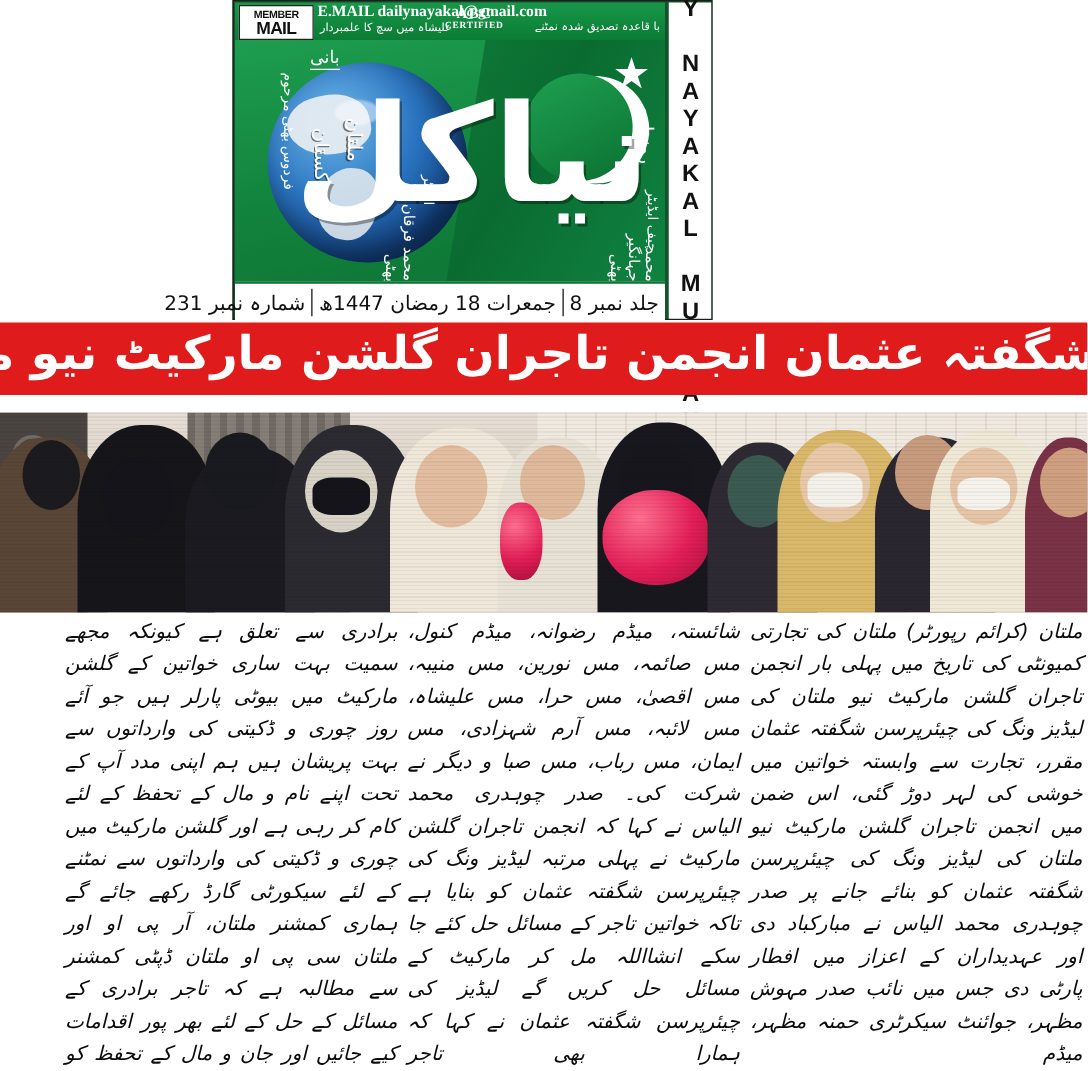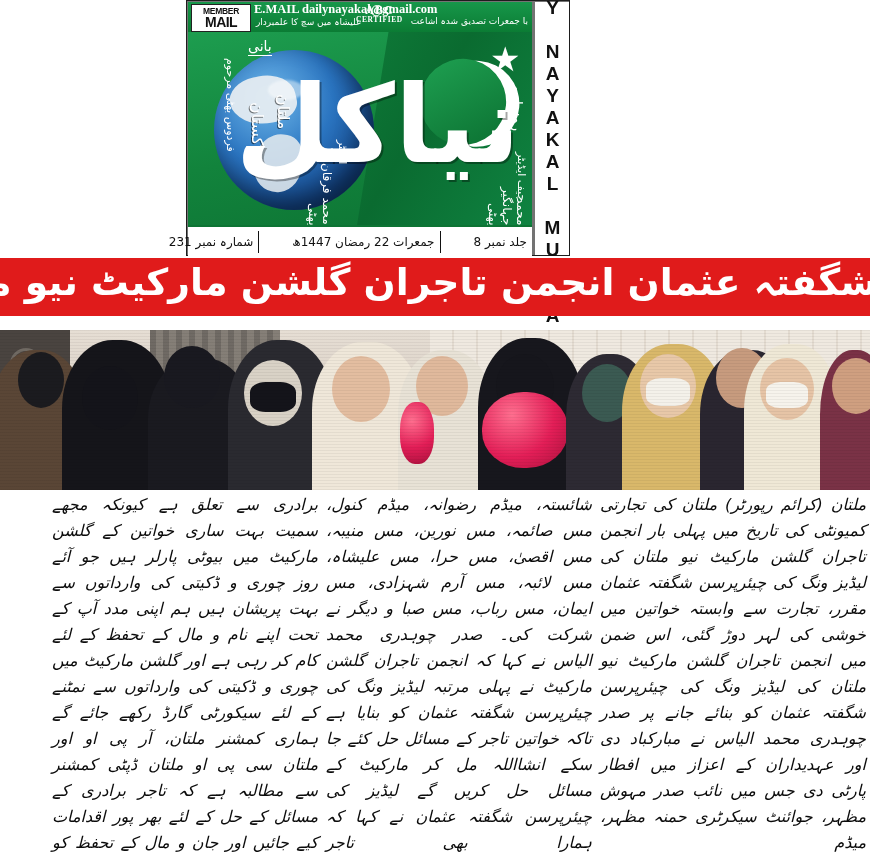--- a/index.html
+++ b/index.html
@@ -1,20 +1,20 @@
 <!DOCTYPE html>
 <html><head>
 <meta charset="utf-8">
 <style>
   html,body{margin:0;padding:0;background:#ffffff;}
   body{width:870px;height:857px;font-family:"Liberation Serif",serif;overflow:hidden;position:relative;}
 
   
   .masthead{position:absolute;left:0;top:0;width:870px;height:256px;background:#ffffff;}
-  .mast-box{position:absolute;left:186px;top:0;width:384px;height:256px;background:#737373;border:1px solid #1d1d1d;box-sizing:border-box;}
+  .mast-box{position:absolute;left:186px;top:0;width:384px;height:256px;background:#14532d;border:1px solid #1d1d1d;box-sizing:border-box;}
 
   
   .mast-topbar{position:absolute;left:1px;top:1px;width:344px;height:30px;background:#0f8a3c;
     background:linear-gradient(180deg,#17974a 0%,#0b7c34 100%);}
   .cpne-badge{position:absolute;left:3px;top:2px;width:58px;height:26px;background:#ffffff;border:1px solid #222;
     display:flex;flex-direction:column;align-items:center;justify-content:center;line-height:1;}
   .cpne-member{font-family:"Liberation Sans",sans-serif;font-weight:bold;font-size:8.5px;letter-spacing:-0.3px;color:#111;}
   .cpne-main{font-family:"Liberation Sans",sans-serif;font-weight:bold;font-size:14px;letter-spacing:-0.6px;color:#111;margin-top:-1px;}
   .mast-email{position:absolute;left:66px;top:0px;font-family:"Liberation Serif",serif;font-weight:bold;font-size:12.5px;color:#ffffff;white-space:nowrap;}
   .abc-wrap{position:absolute;left:168px;top:2px;text-align:center;line-height:1;}
@@ -63,22 +63,22 @@
   .mast-ed-name{position:absolute;right:4px;top:150px;font-family:"DejaVu Sans",sans-serif;font-size:12px;color:#ffffff;
     direction:rtl;writing-mode:vertical-rl;}
   .mast-ed2-label{position:absolute;left:148px;top:108px;font-family:"DejaVu Sans",sans-serif;font-size:11px;color:#ffffff;
     direction:rtl;writing-mode:vertical-rl;}
   .mast-ed2-name{position:absolute;left:118px;top:130px;font-family:"DejaVu Sans",sans-serif;font-size:12px;color:#ffffff;
     direction:rtl;writing-mode:vertical-rl;}
 
   
   .mast-datebar{position:absolute;left:1px;top:224px;width:344px;height:30px;background:#ffffff;
     border-top:2px solid #0d7434;display:flex;flex-direction:row-reverse;align-items:center;}
-  .date-cell{font-family:"DejaVu Sans",sans-serif;font-size:12px;color:#111;direction:rtl;white-space:nowrap;
-    padding:0 5px;height:22px;display:flex;align-items:center;margin-left:28px;}
+  .date-cell{font-family:"DejaVu Sans",sans-serif;font-size:16px;color:#111;direction:rtl;white-space:nowrap;
+    padding:0 5px;height:22px;display:flex;align-items:center;}
   .date-cell + .date-cell{border-right:1px solid #111;}
 
   
   .mast-vert{position:absolute;left:348px;top:1px;width:34px;height:253px;background:#ffffff;
     display:flex;align-items:center;justify-content:center;}
   .mast-vert span{font-family:"Liberation Sans",sans-serif;font-weight:bold;font-size:19px;letter-spacing:1px;color:#111;
     writing-mode:vertical-rl;text-orientation:upright;white-space:nowrap;}
 
   
   .headline{position:absolute;left:0;top:258px;width:870px;height:58px;background:#e01b1b;overflow:hidden;}
@@ -120,21 +120,21 @@
       <div class="cpne-badge">
         <div class="cpne-member">MEMBER</div>
         <div class="cpne-main">MAIL</div>
       </div>
       <div class="mast-email">E.MAIL dailynayakal@gmail.com</div>
       <div class="urdu-sm mast-urdu-left">علیشاہ میں سچ کا علمبردار</div>
       <div class="abc-wrap">
         <div class="abc-main">ABC</div>
         <div class="abc-sub">CERTIFIED</div>
       </div>
-      <div class="urdu-sm mast-urdu-right">با جمعرات تصدیق شدہ اشاعت</div>
+      <div class="urdu-sm mast-urdu-right">با قاعدہ تصدیق شدہ نمٹنے</div>
     </div>
 
     <div class="mast-green">
       <div class="flag">
         <div class="flag-moon"></div>
         <div class="flag-star"></div>
       </div>
       <div class="globe">
         <div class="globe-shine"></div>
       </div>
@@ -145,21 +145,21 @@
       <div class="mast-title">نیاکل</div>
       <div class="mast-rozn">روزنامہ</div>
       <div class="mast-ed-label">چیف ایڈیٹر</div>
       <div class="mast-ed-name">محمد جہانگیر بھٹی</div>
       <div class="mast-ed2-label">ایڈیٹر</div>
       <div class="mast-ed2-name">محمد فرقان بھٹی</div>
     </div>
 
     <div class="mast-datebar">
       <div class="date-cell">جلد نمبر 8</div>
-      <div class="date-cell">جمعرات 22 رمضان 1447ھ</div>
+      <div class="date-cell">جمعرات 18 رمضان 1447ھ</div>
       <div class="date-cell">شمارہ نمبر 231</div>
     </div>
 
     <div class="mast-vert">
       <span>DAILY NAYAKAL MULTAN</span>
     </div>
   </div>
 </div>
 
 <div class="headline">

